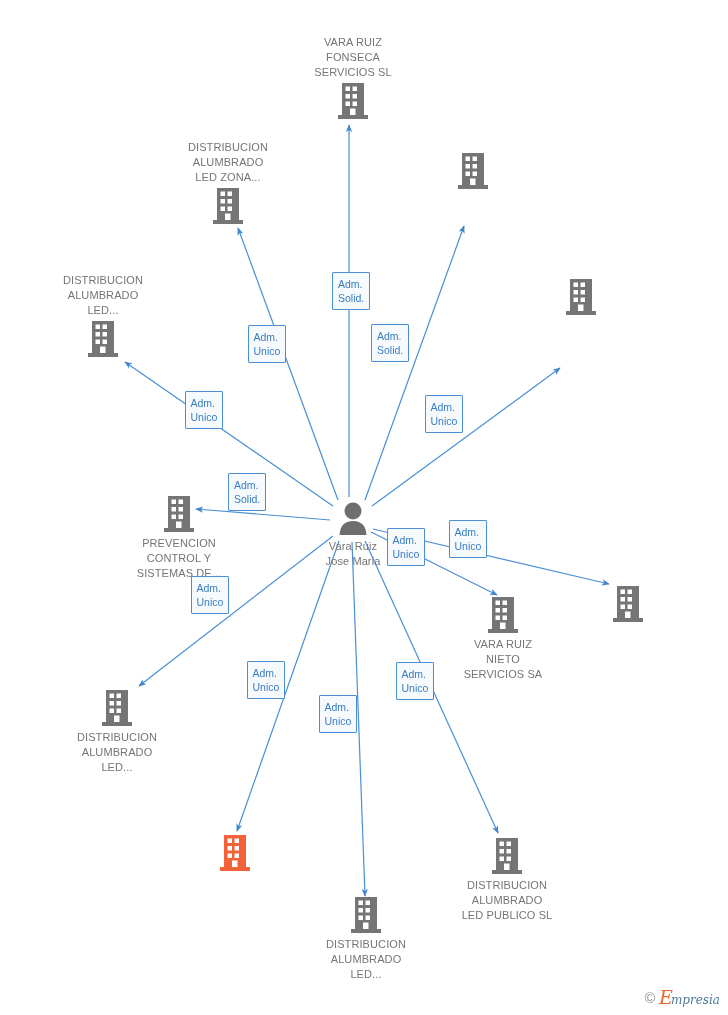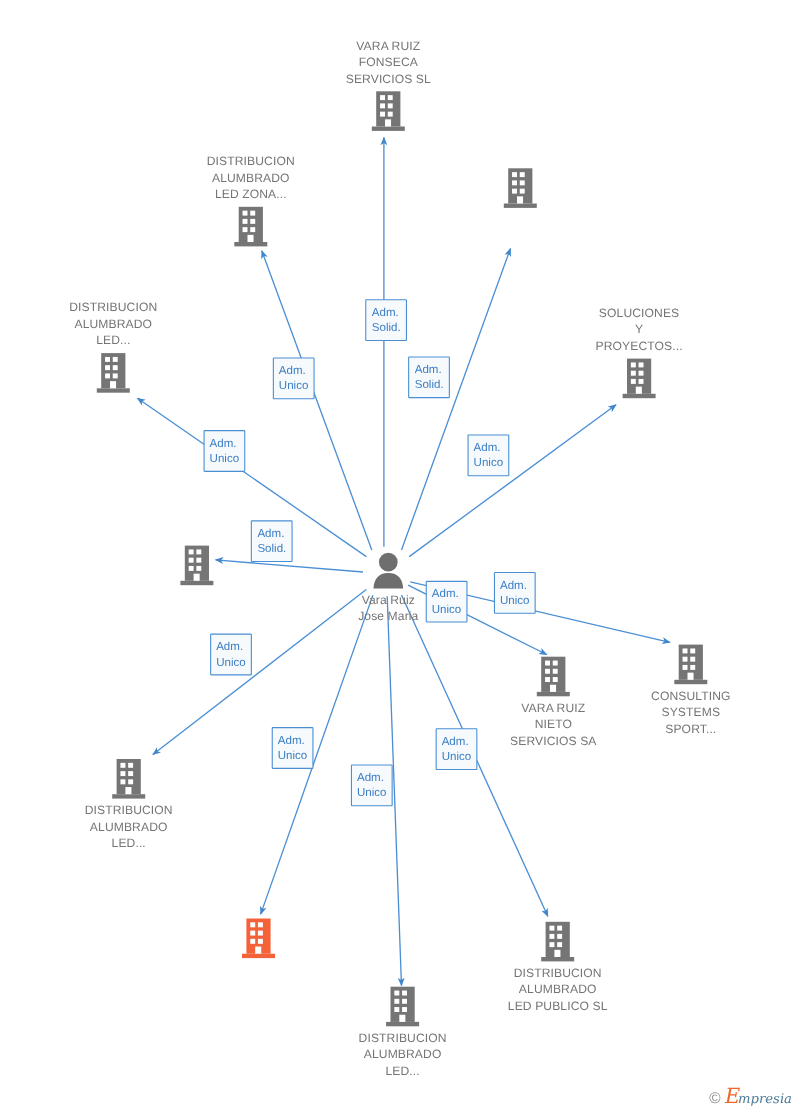--- a/index.html
+++ b/index.html
@@ -188,23 +188,20 @@
               <rect x="16.5" y="4.5" width="4.5" height="4.5"></rect>
               <rect x="9.5" y="12" width="4.5" height="4.5"></rect>
               <rect x="16.5" y="12" width="4.5" height="4.5"></rect>
               <rect x="9.5" y="19.5" width="4.5" height="4.5"></rect>
               <rect x="16.5" y="19.5" width="4.5" height="4.5"></rect>
               <rect x="14" y="26.5" width="5.5" height="6.5"></rect>
             </g>
           </svg></span>
       </div>
       <div class="node caption-top" style="left: 581px; top: 278px;">
-        <span class="caption">SOLUCIONES
-Y
-PROYECTOS...</span>
         <span class="glyph"><svg width="34" height="38" viewBox="0 0 34 38" xmlns="http://www.w3.org/2000/svg">
             <g fill="#757575">
               <rect x="6" y="1" width="22" height="32"></rect>
               <rect x="2" y="33" width="30" height="4"></rect>
             </g>
             <g fill="#ffffff">
               <rect x="9.5" y="4.5" width="4.5" height="4.5"></rect>
               <rect x="16.5" y="4.5" width="4.5" height="4.5"></rect>
               <rect x="9.5" y="12" width="4.5" height="4.5"></rect>
               <rect x="16.5" y="12" width="4.5" height="4.5"></rect>
@@ -223,20 +220,23 @@
             <g fill="#ffffff">
               <rect x="9.5" y="4.5" width="4.5" height="4.5"></rect>
               <rect x="16.5" y="4.5" width="4.5" height="4.5"></rect>
               <rect x="9.5" y="12" width="4.5" height="4.5"></rect>
               <rect x="16.5" y="12" width="4.5" height="4.5"></rect>
               <rect x="9.5" y="19.5" width="4.5" height="4.5"></rect>
               <rect x="16.5" y="19.5" width="4.5" height="4.5"></rect>
               <rect x="14" y="26.5" width="5.5" height="6.5"></rect>
             </g>
           </svg></span>
+        <span class="caption">PREVENCION
+CONTROL Y
+SISTEMAS DE...</span>
       </div>
       <div class="node caption-bottom" style="left: 503px; top: 596px;">
         <span class="glyph"><svg width="34" height="38" viewBox="0 0 34 38" xmlns="http://www.w3.org/2000/svg">
             <g fill="#757575">
               <rect x="6" y="1" width="22" height="32"></rect>
               <rect x="2" y="33" width="30" height="4"></rect>
             </g>
             <g fill="#ffffff">
               <rect x="9.5" y="4.5" width="4.5" height="4.5"></rect>
               <rect x="16.5" y="4.5" width="4.5" height="4.5"></rect>
@@ -260,23 +260,20 @@
             <g fill="#ffffff">
               <rect x="9.5" y="4.5" width="4.5" height="4.5"></rect>
               <rect x="16.5" y="4.5" width="4.5" height="4.5"></rect>
               <rect x="9.5" y="12" width="4.5" height="4.5"></rect>
               <rect x="16.5" y="12" width="4.5" height="4.5"></rect>
               <rect x="9.5" y="19.5" width="4.5" height="4.5"></rect>
               <rect x="16.5" y="19.5" width="4.5" height="4.5"></rect>
               <rect x="14" y="26.5" width="5.5" height="6.5"></rect>
             </g>
           </svg></span>
-        <span class="caption">CONSULTING
-SYSTEMS
-SPORT...</span>
       </div>
       <div class="node caption-bottom" style="left: 117px; top: 689px;">
         <span class="glyph"><svg width="34" height="38" viewBox="0 0 34 38" xmlns="http://www.w3.org/2000/svg">
             <g fill="#757575">
               <rect x="6" y="1" width="22" height="32"></rect>
               <rect x="2" y="33" width="30" height="4"></rect>
             </g>
             <g fill="#ffffff">
               <rect x="9.5" y="4.5" width="4.5" height="4.5"></rect>
               <rect x="16.5" y="4.5" width="4.5" height="4.5"></rect>

